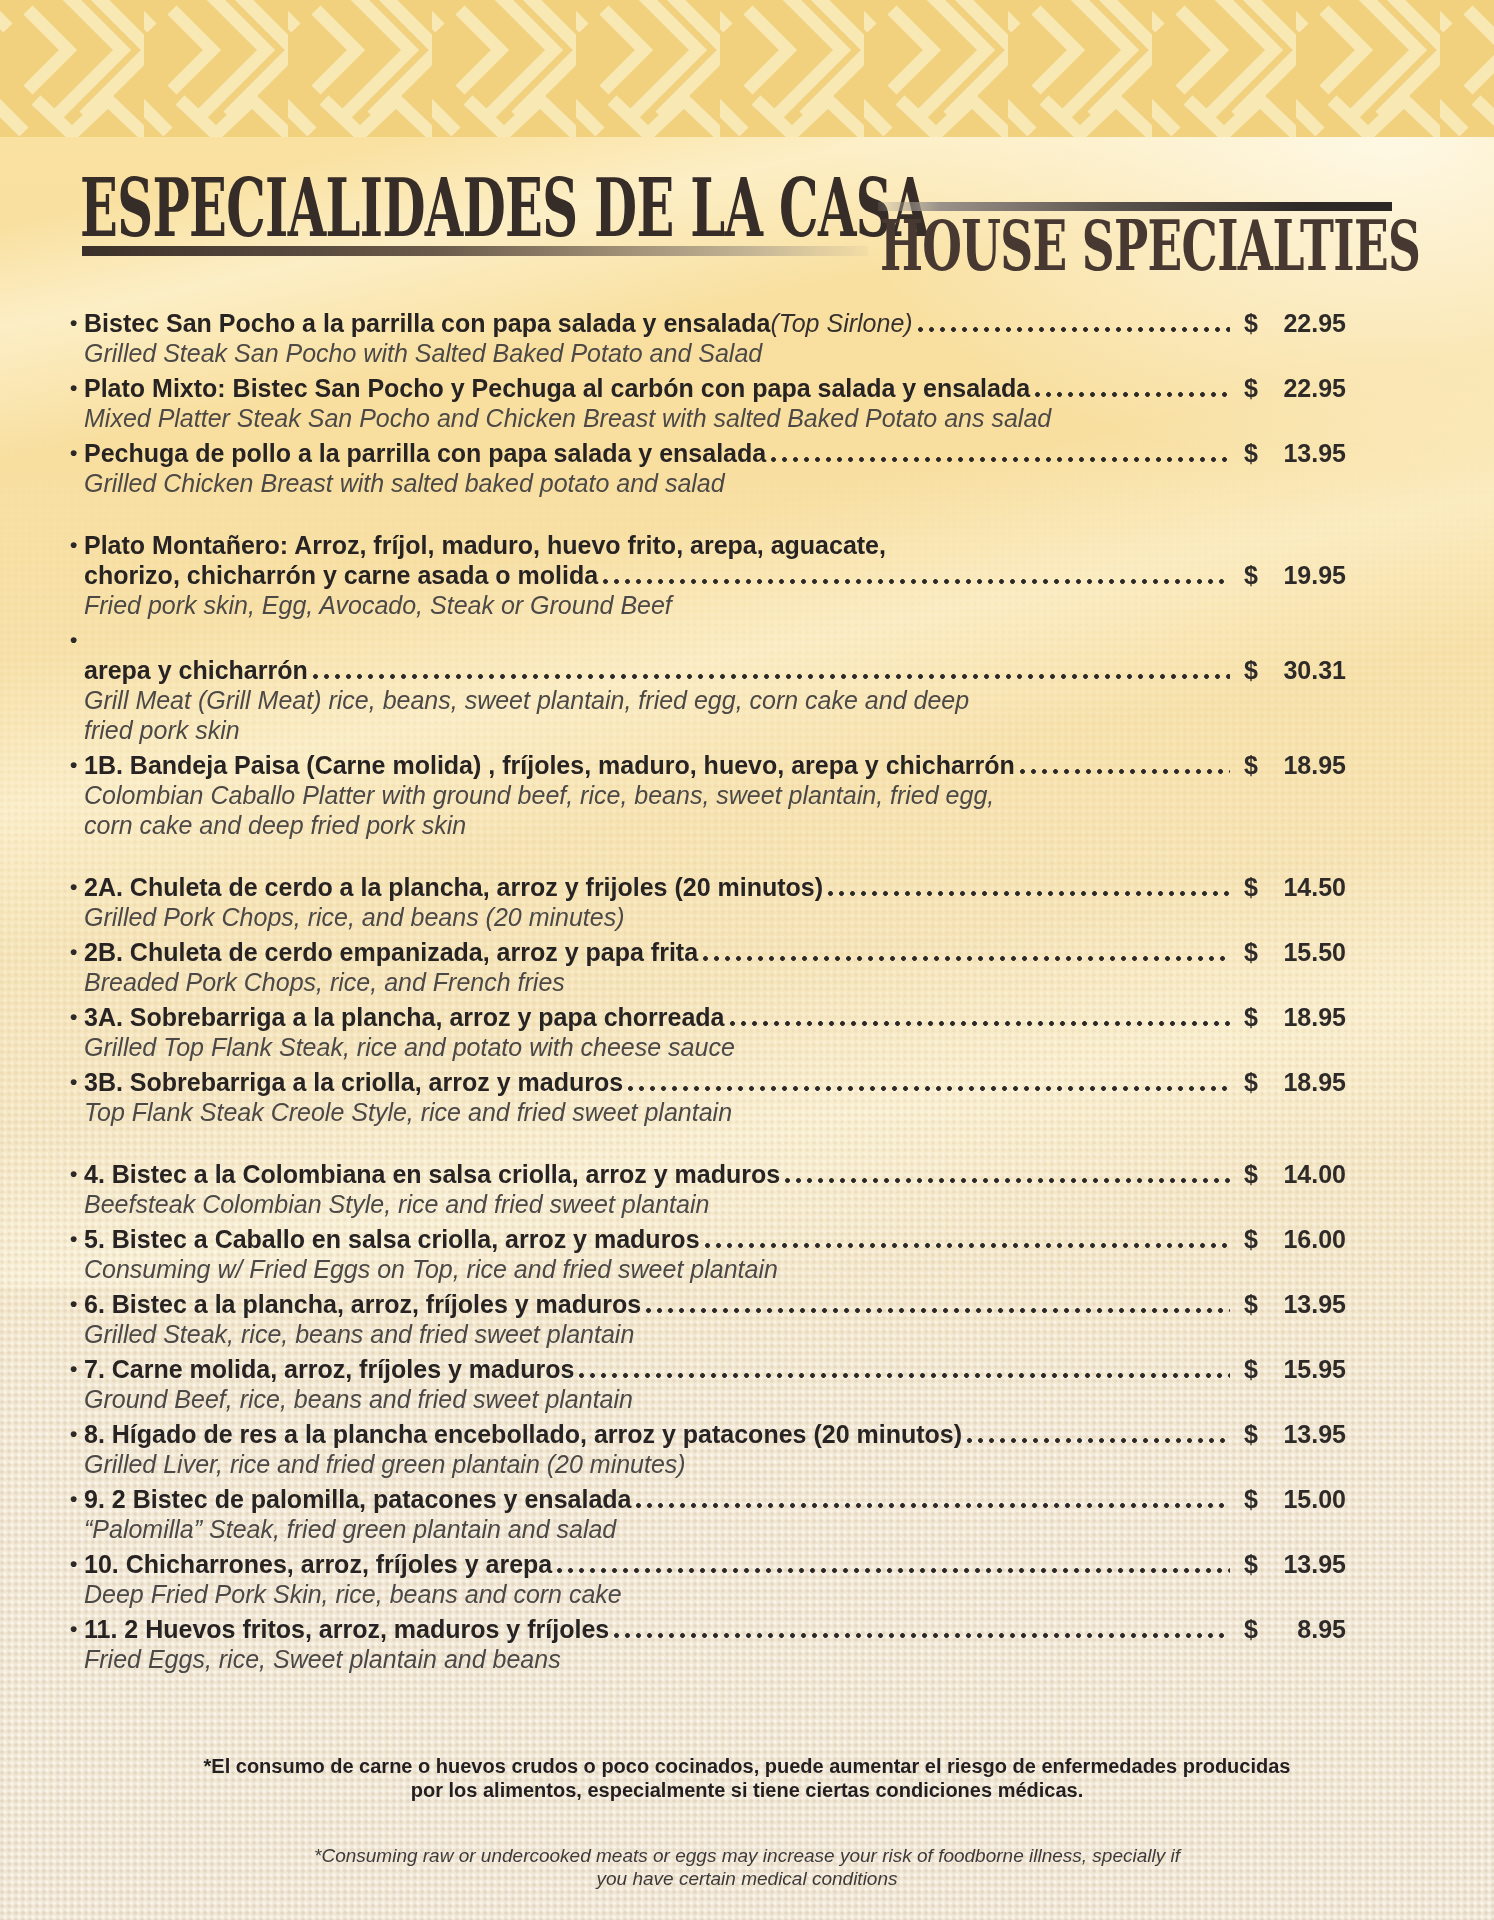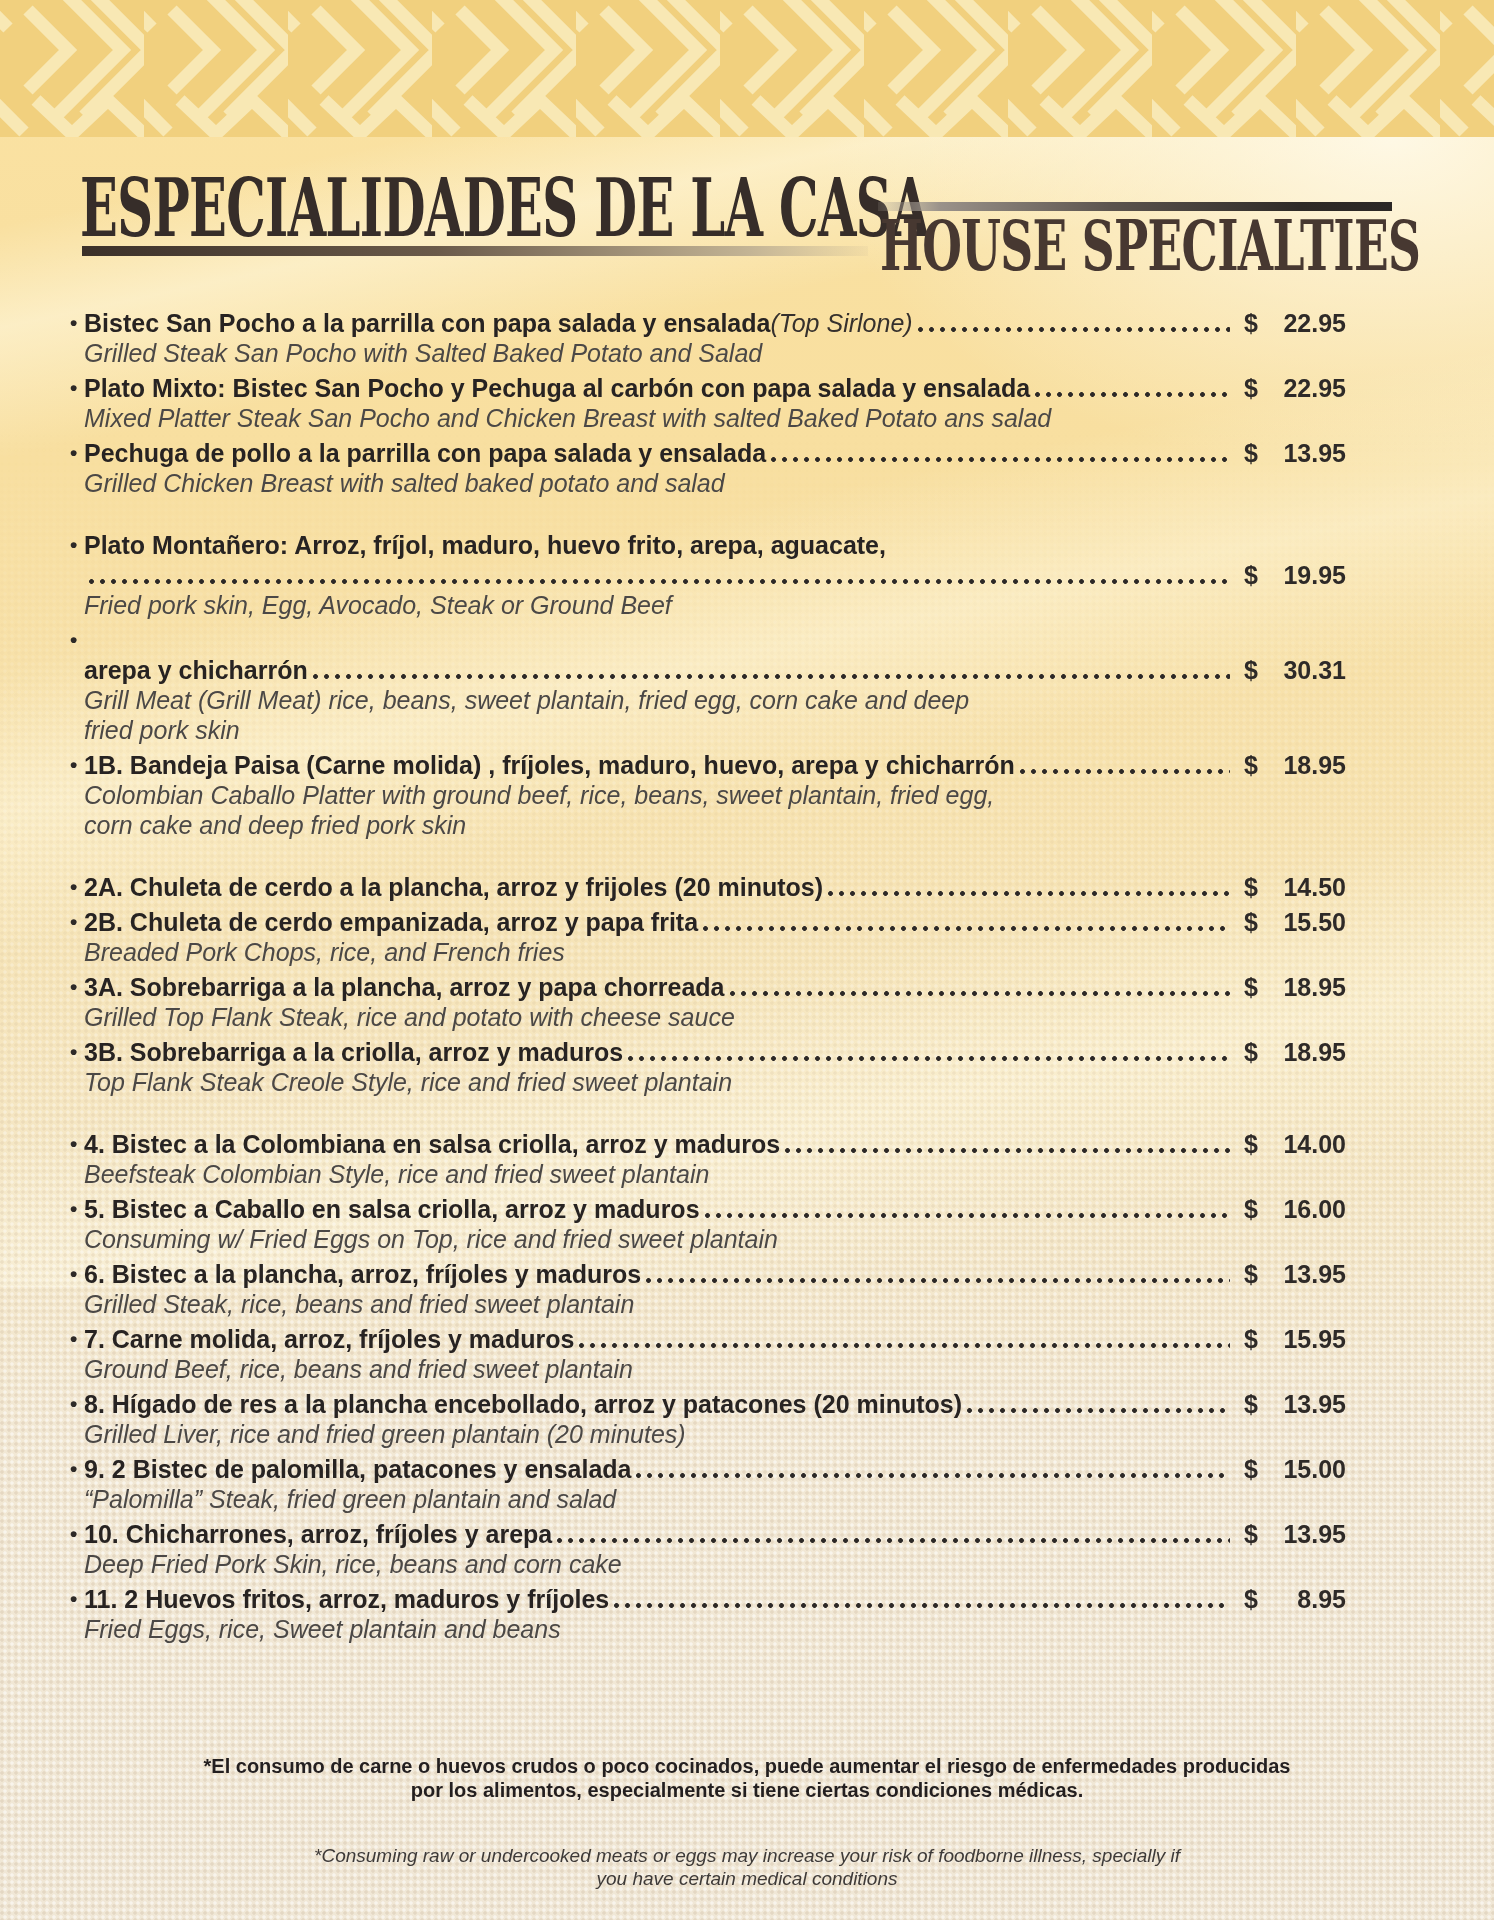--- a/index.html
+++ b/index.html
@@ -162,20 +162,21 @@
           <div class="desc cont">Grilled Chicken Breast with salted baked potato and salad</div>
         </div>
       </div>
       <div class="group">
         <div class="item">
           <div class="row">
             <span class="bullet">•</span>
             <span class="name">Plato Montañero: Arroz, fríjol, maduro, huevo frito, arepa, aguacate,</span>
           </div>
           <div class="row cont">
+            <span class="name">chorizo, chicharrón y carne asada o molida</span>
             <span class="dots"></span>
             <span class="price">
               <span class="cur">$</span>
               <span class="amt">19.95</span>
             </span>
           </div>
           <div class="desc cont">Fried pork skin, Egg, Avocado, Steak or Ground Beef</div>
         </div>
         <div class="item">
           <div class="row">
@@ -210,20 +211,21 @@
         <div class="item">
           <div class="row">
             <span class="bullet">•</span>
             <span class="name">2A. Chuleta de cerdo a la plancha, arroz y frijoles (20 minutos)</span>
             <span class="dots"></span>
             <span class="price">
               <span class="cur">$</span>
               <span class="amt">14.50</span>
             </span>
           </div>
+          <div class="desc cont">Grilled Pork Chops, rice, and beans (20 minutes)</div>
         </div>
         <div class="item">
           <div class="row">
             <span class="bullet">•</span>
             <span class="name">2B. Chuleta de cerdo empanizada, arroz y papa frita</span>
             <span class="dots"></span>
             <span class="price">
               <span class="cur">$</span>
               <span class="amt">15.50</span>
             </span>

